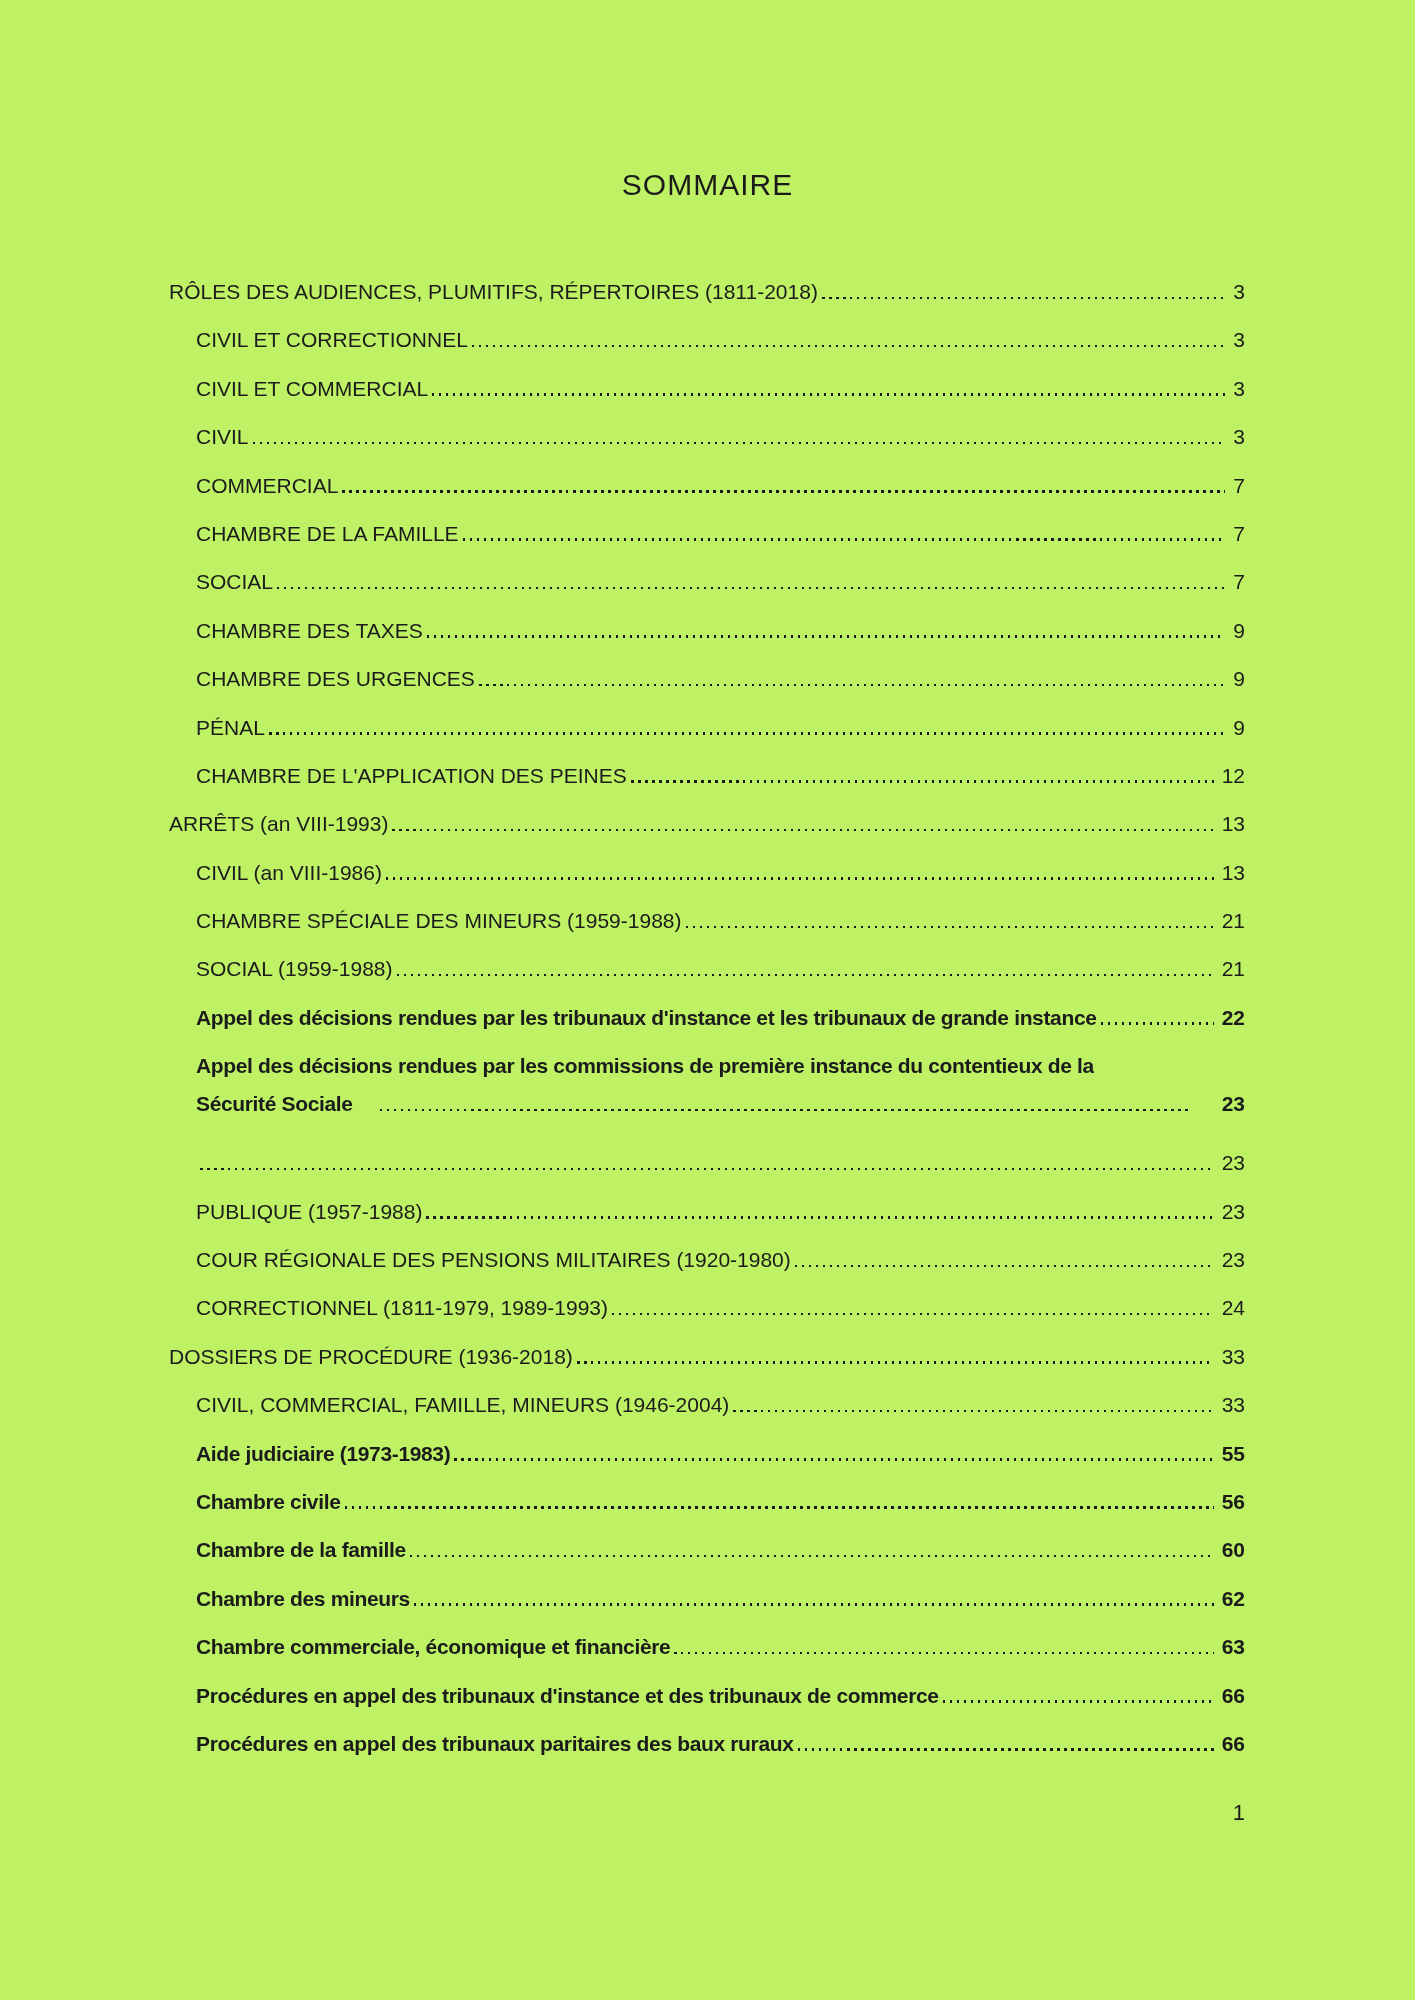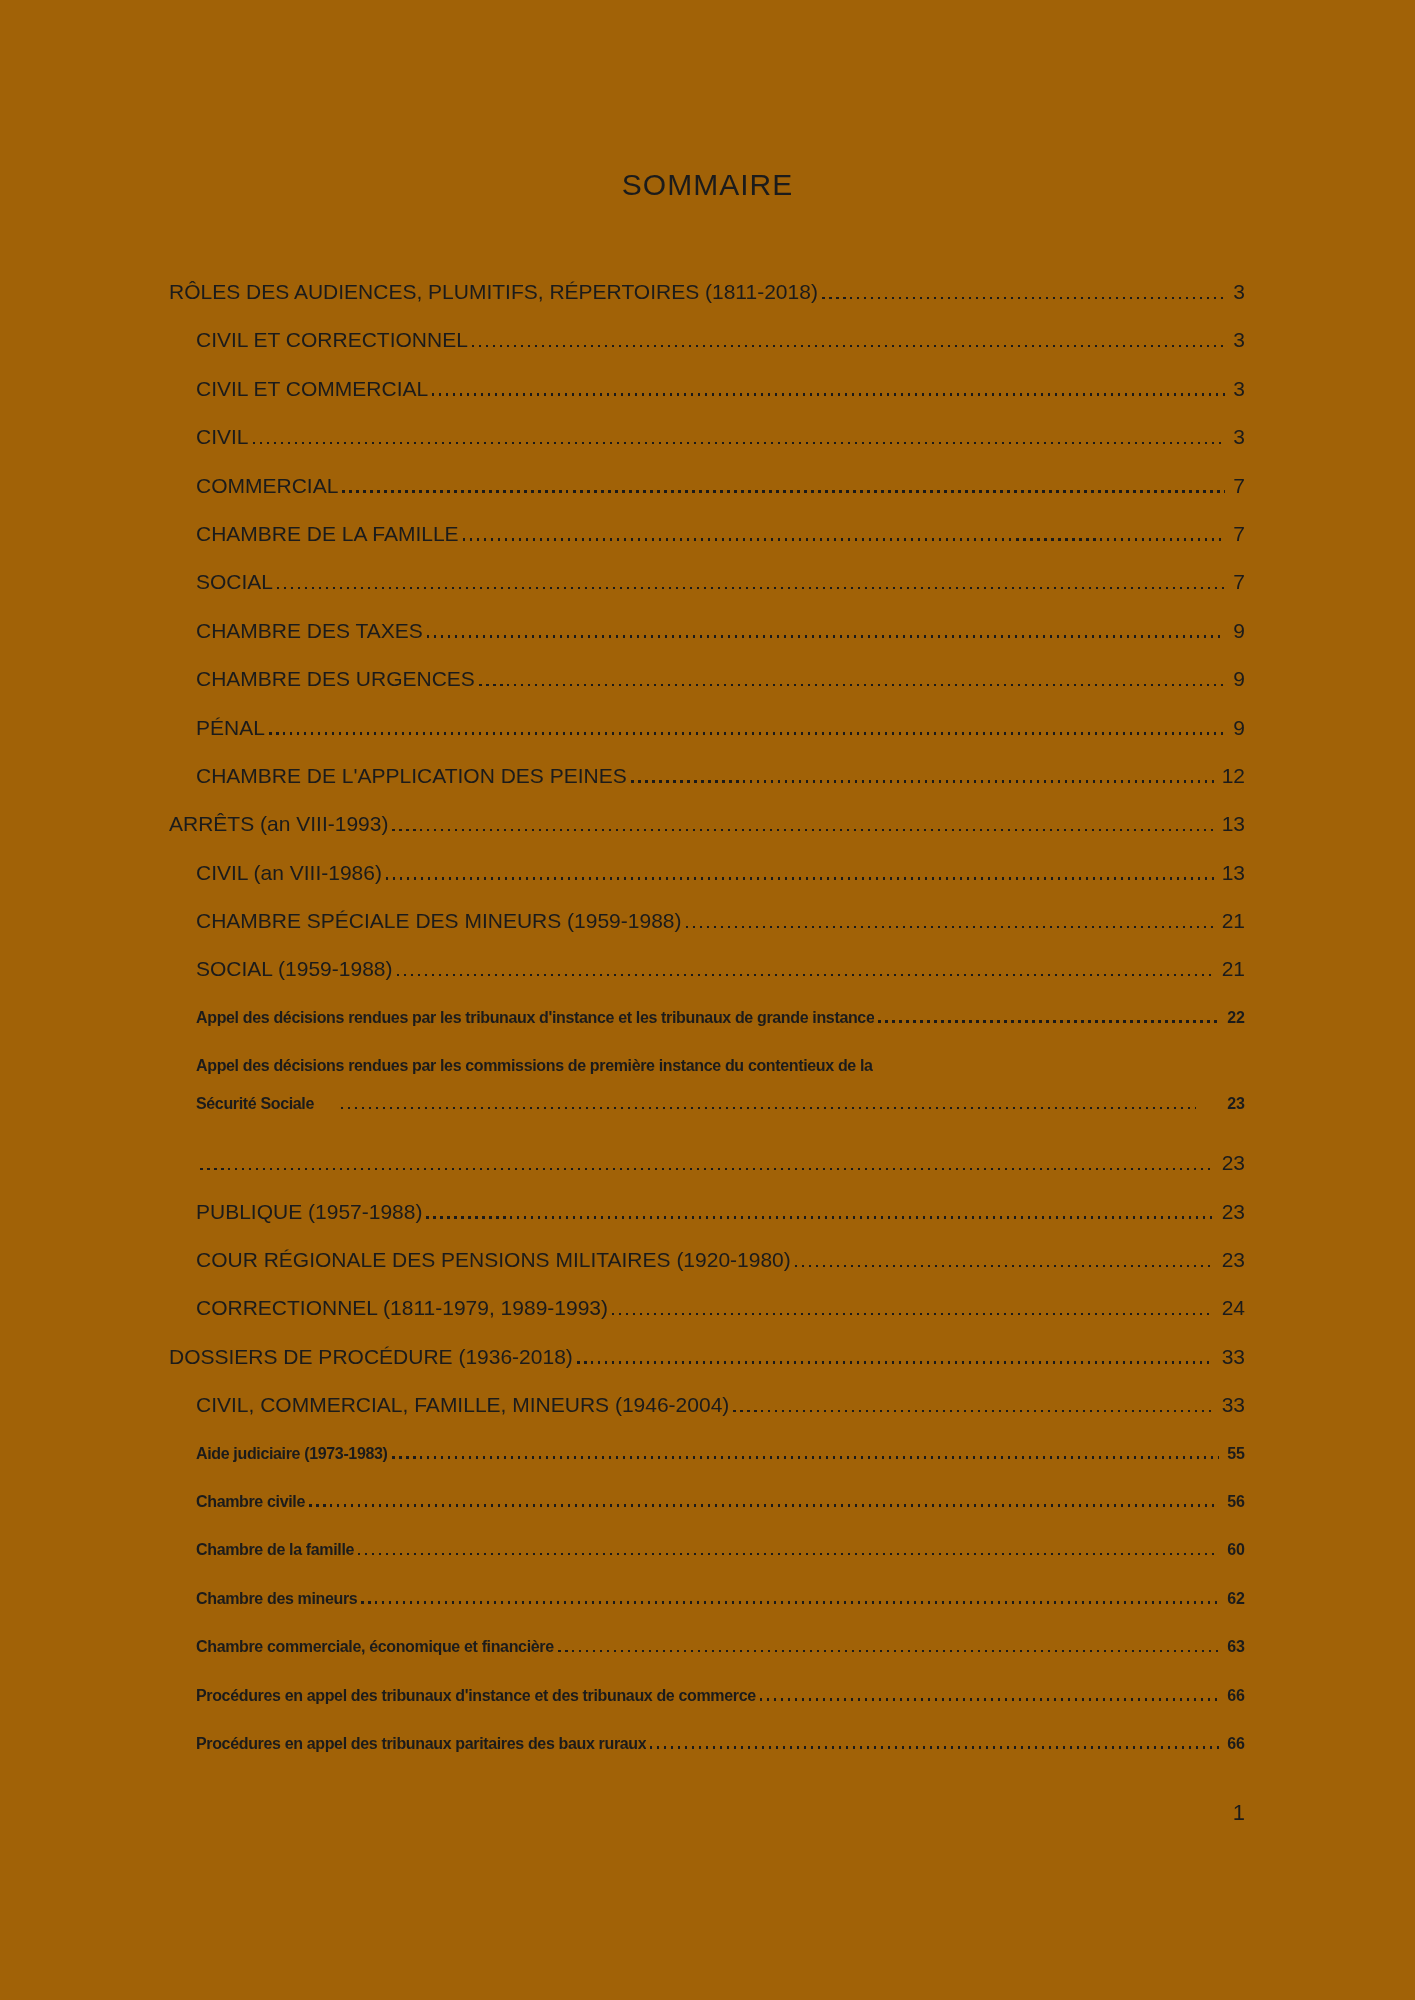--- a/index.html
+++ b/index.html
@@ -1,20 +1,20 @@
 <!DOCTYPE html>
 <html><head>
 <meta charset="utf-8">
 <style>
   html,body{margin:0;padding:0;background:#e8e8e8;}
   .page{
     position:relative;
     width:1415px;height:2000px;
     margin:0 auto;
-    background:#a16207;
+    background:#bef264;
     font-family:"Liberation Sans", sans-serif;
     color:#1b1b1b;
     overflow:hidden;
   }
   .doc-title{
     position:absolute;
     top:167px;left:0;width:100%;
     text-align:center;
     font-size:30px;
     font-weight:400;
@@ -28,21 +28,21 @@
     width:1076px;
   }
   .row{
     display:flex;
     align-items:baseline;
     height:48.4px;
     font-size:21px;
     line-height:24px;
   }
   .row.lvl1{padding-left:27px;}
-  .row.bold{font-weight:700;font-size:16px;letter-spacing:-0.35px;}
+  .row.bold{font-weight:700;font-size:21px;letter-spacing:-0.35px;}
   .lbl{
     white-space:nowrap;
     flex:0 1 auto;
     min-width:0;
     overflow:hidden;
   }
   .dots{
     flex:1 1 auto;
     min-width:4px;
     height:2.5px;

